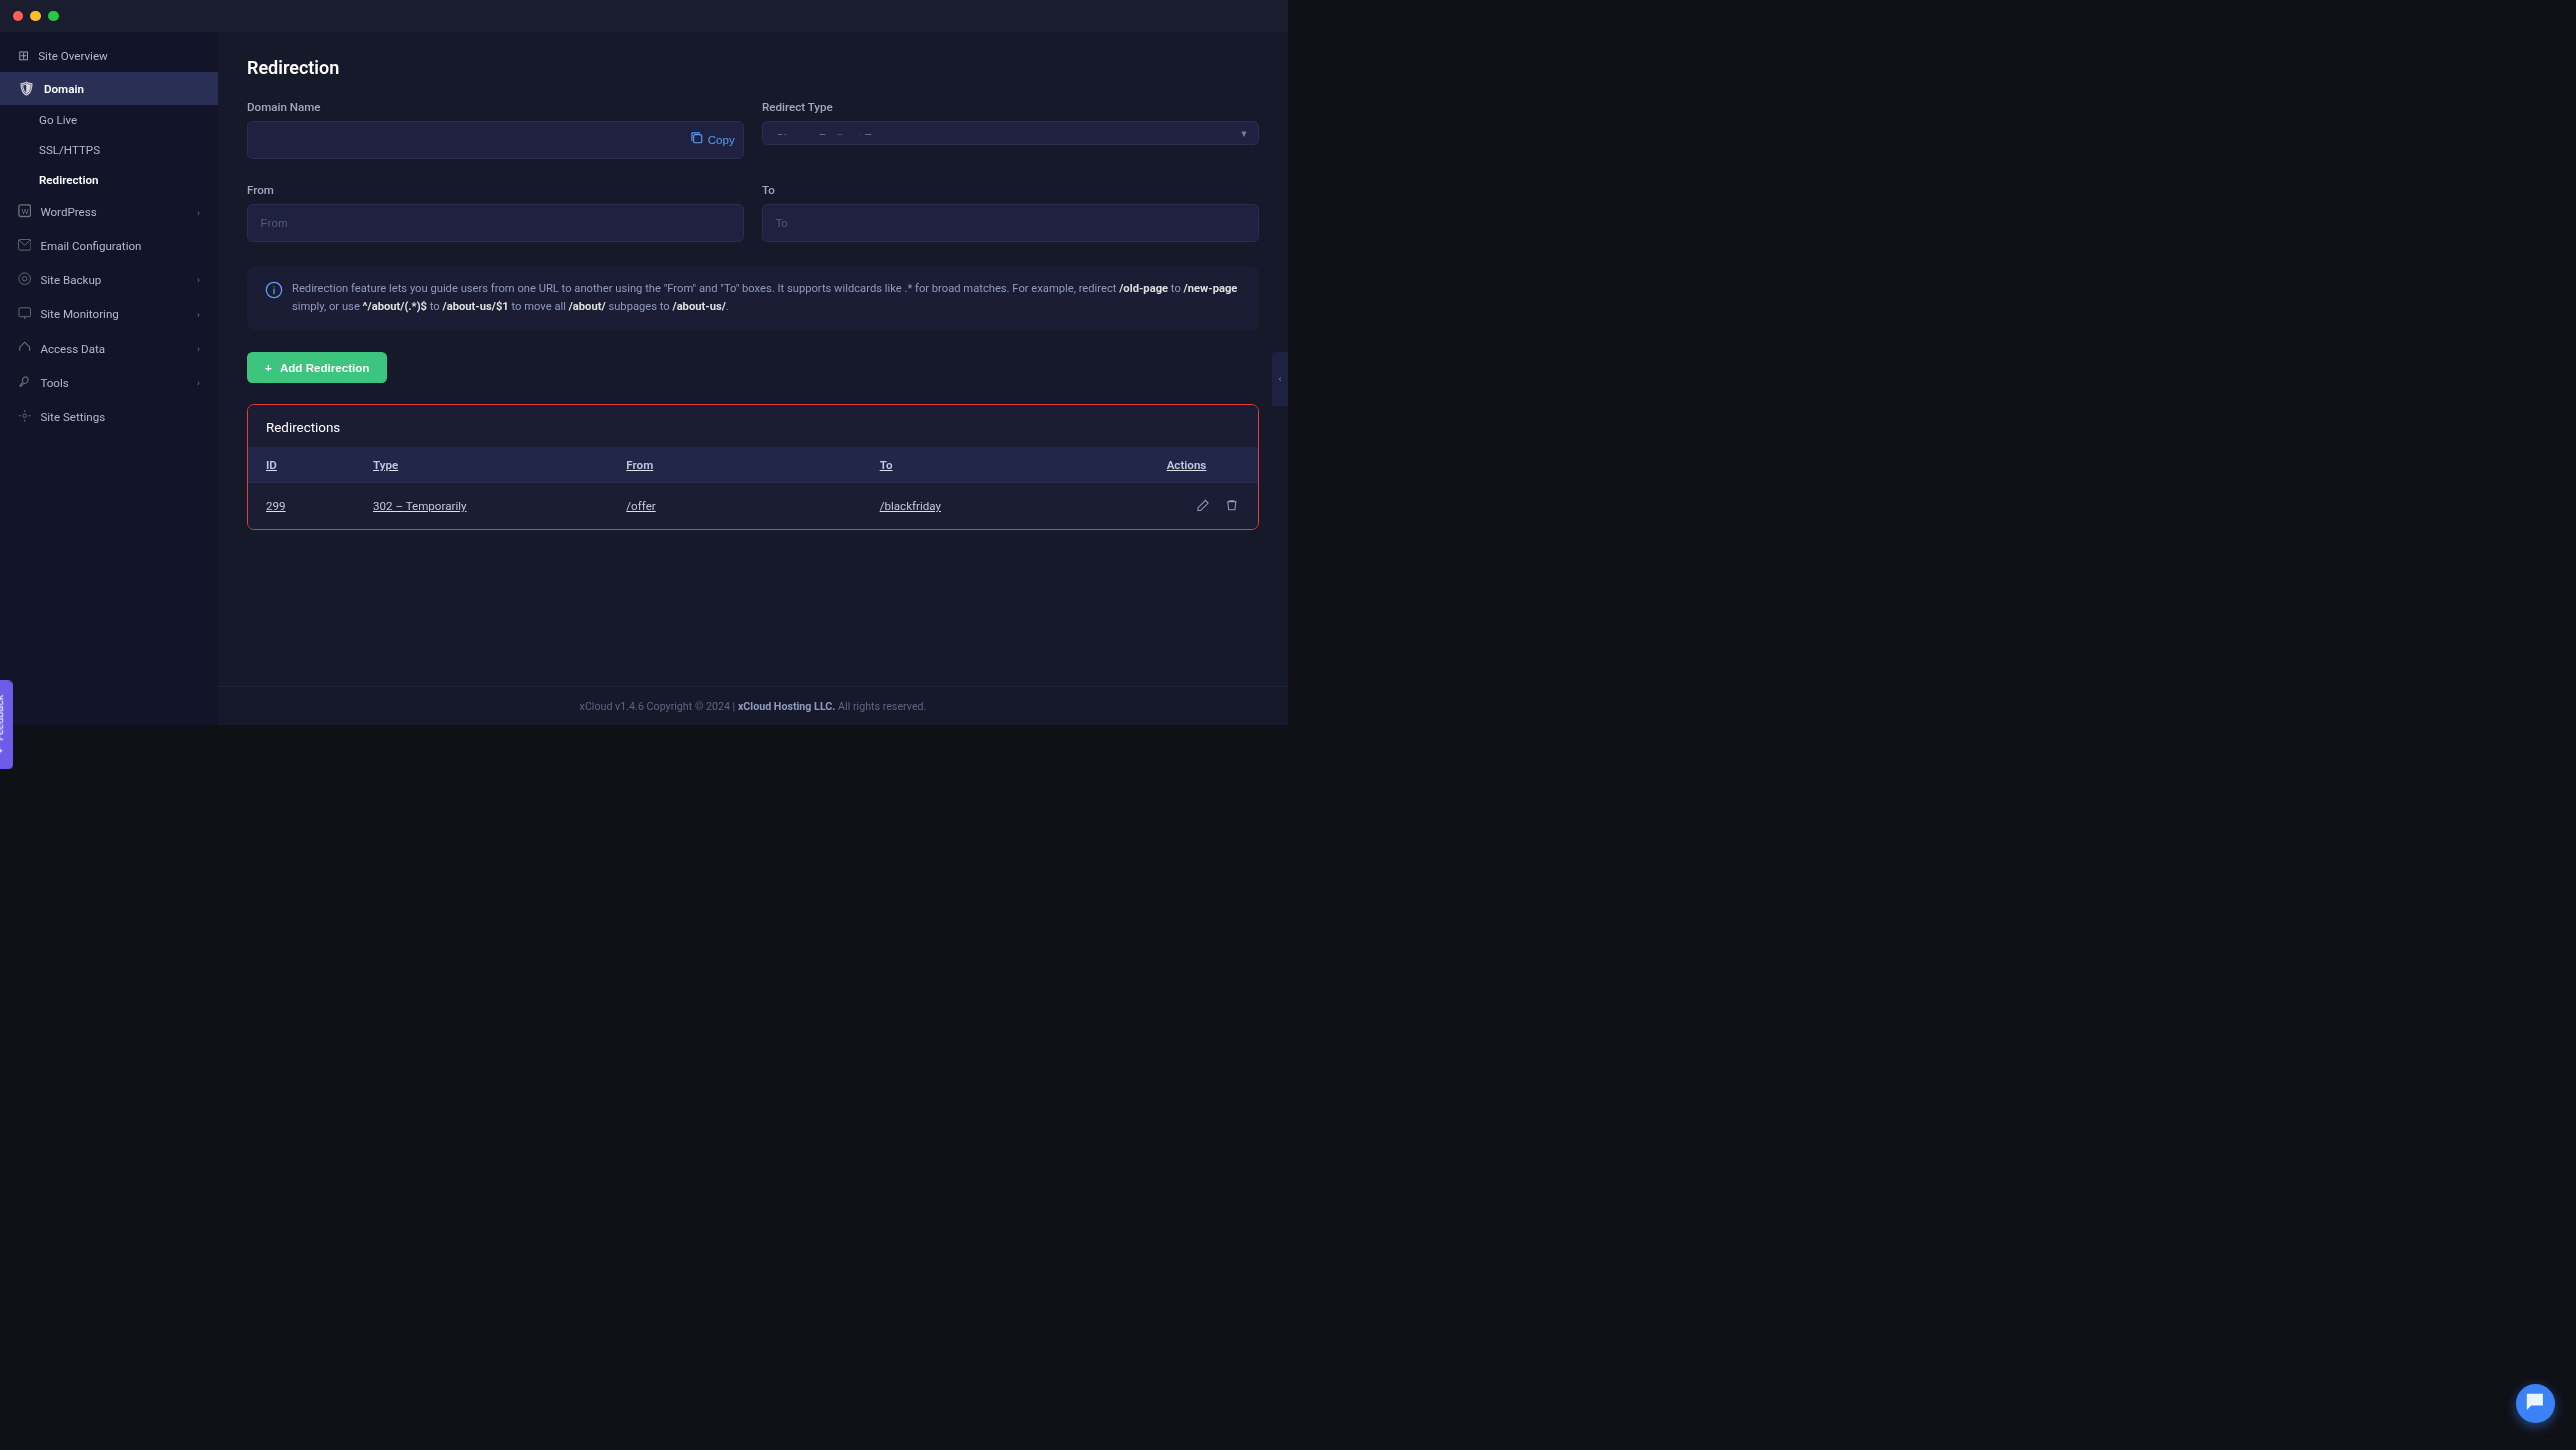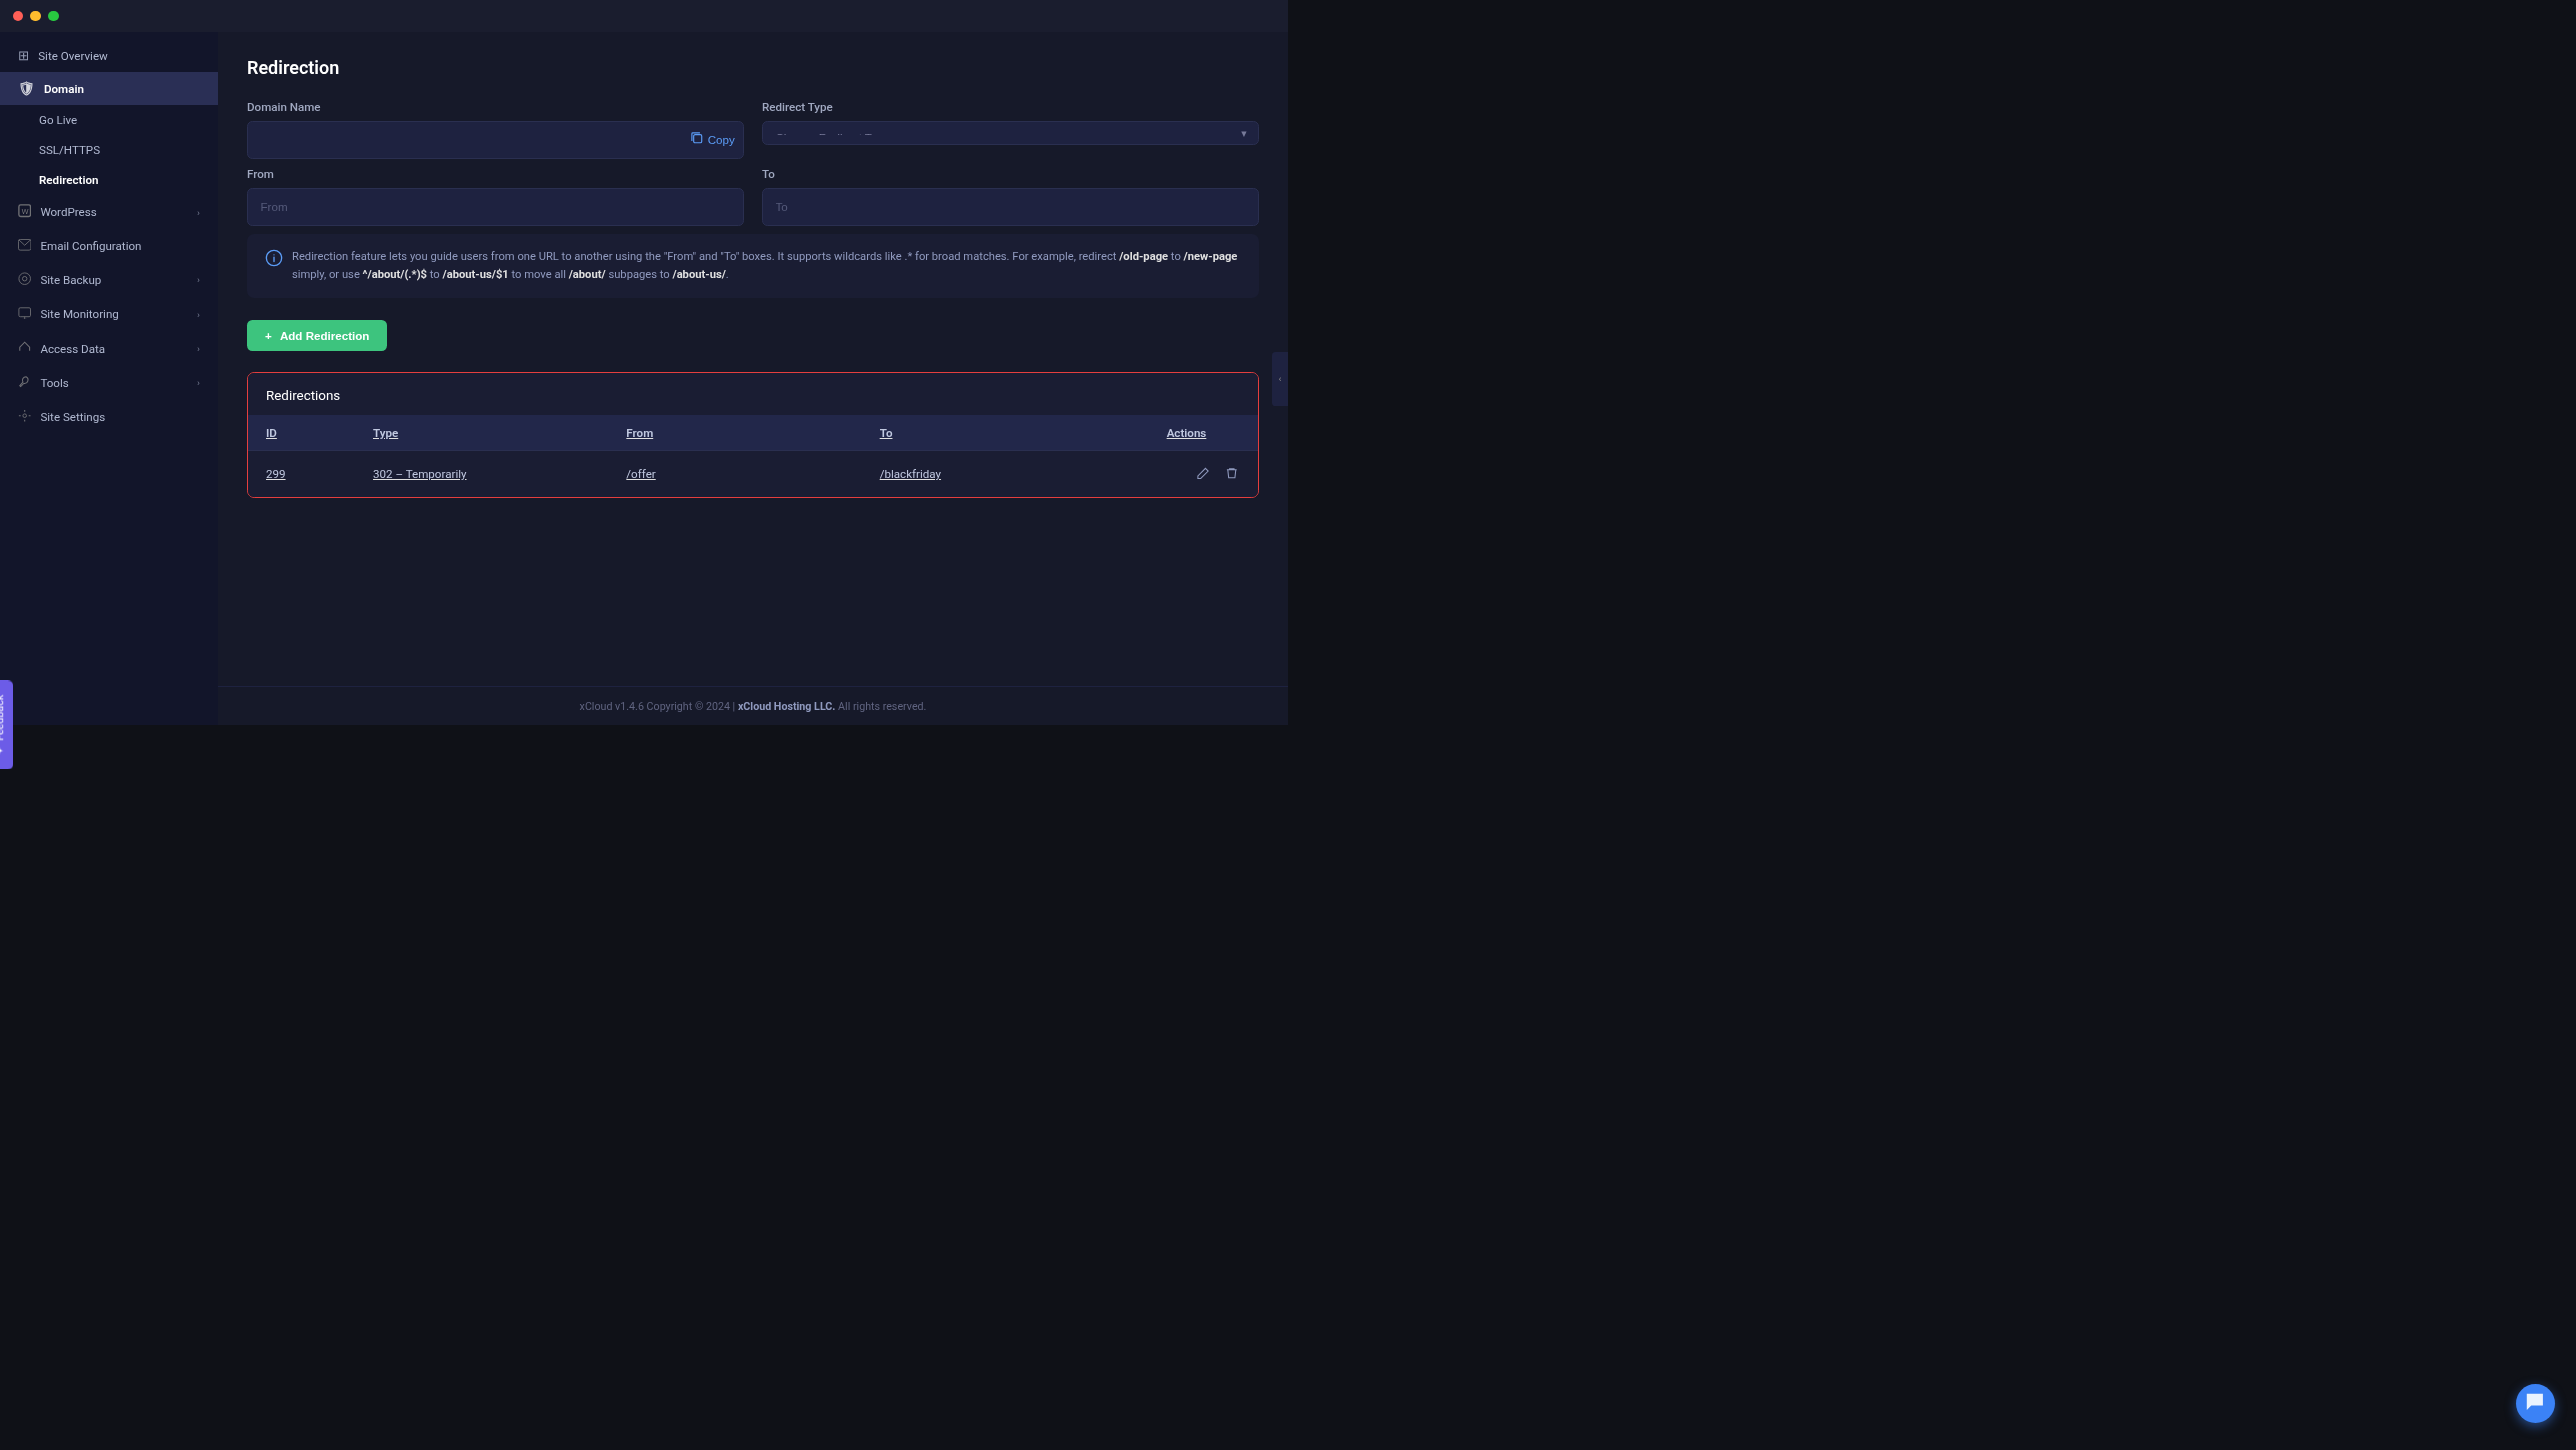--- a/index.html
+++ b/index.html
@@ -108,21 +108,21 @@
       font-size: 18px;
       font-weight: 600;
       color: #fff;
       margin-bottom: 21.5px;
     }
 
     
     .form-row {
       display: flex;
       gap: 18px;
-      margin-bottom: 8px;
+      margin-bottom: 24px;
     }
     .form-group {
       flex: 1;
       display: flex;
       flex-direction: column;
       gap: 7.2px;
     }
     .form-label {
       font-size: 11.6px;
       color: #a0a8c0;

